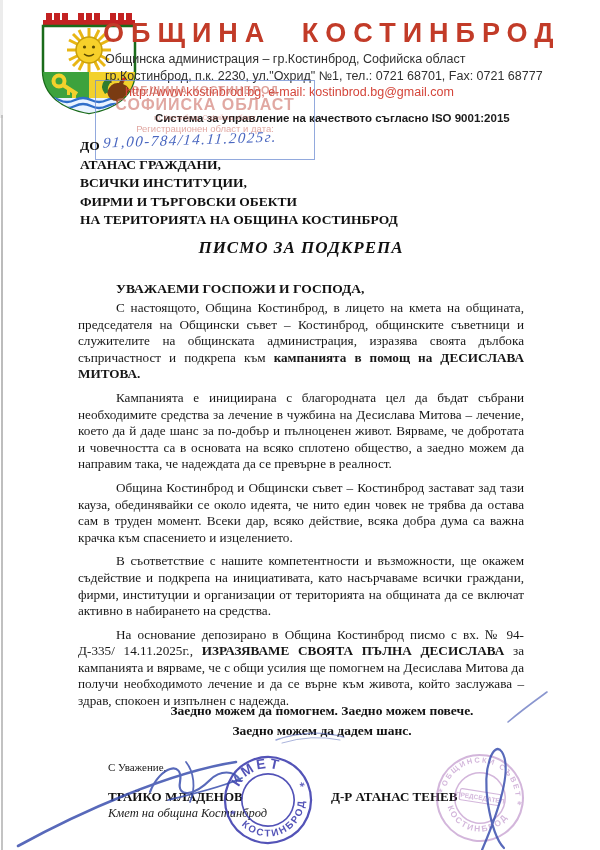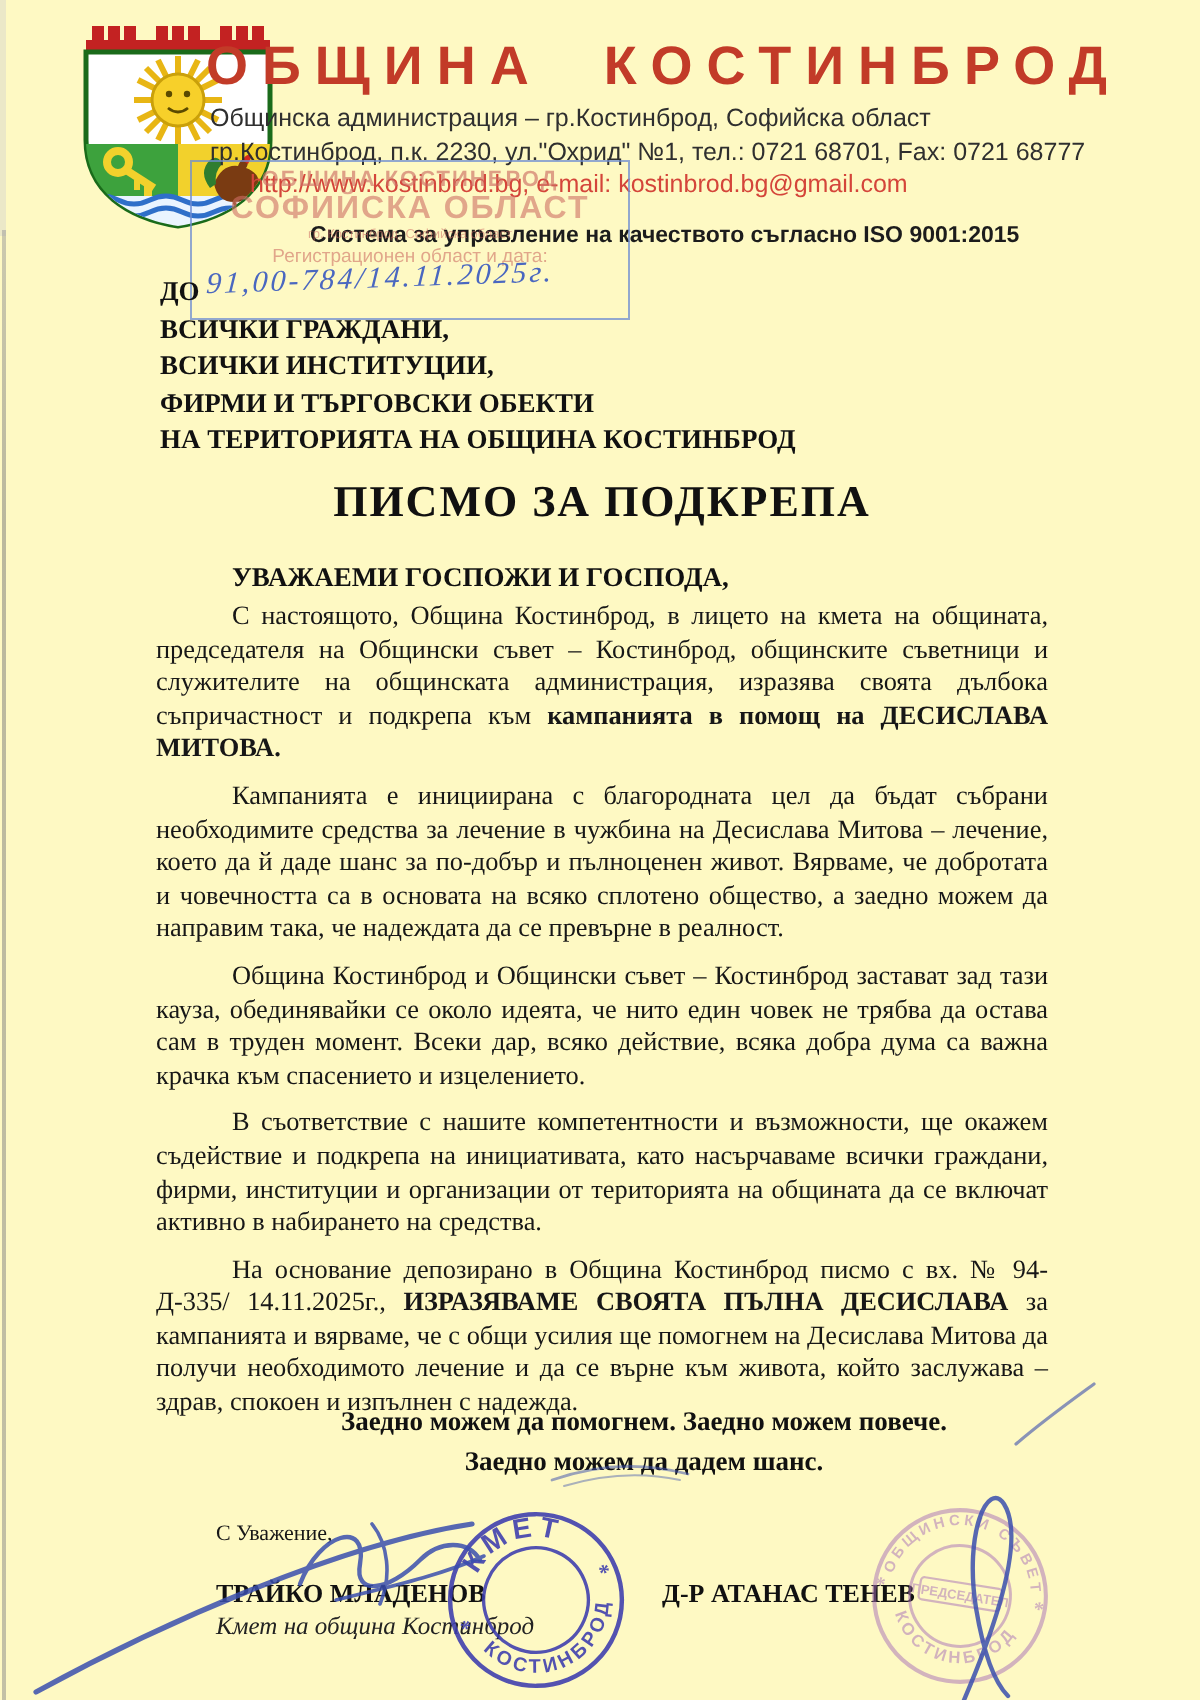--- a/index.html
+++ b/index.html
@@ -1,18 +1,18 @@
 <!DOCTYPE html>
 <html><head>
 <meta charset="utf-8">
 <style>
   html,body{margin:0;padding:0;background:#e8e8e8;}
   .page{
     position:relative; width:600px; height:850px; margin:0 auto;
-    background:#fef9c3; overflow:hidden;
+    background:#ffffff; overflow:hidden;
     font-family:"Liberation Serif", serif; color:#171717;
   }
   
   .logo{position:absolute; left:33px; top:10px; width:112px; height:106px;}
   .org-title{
     position:absolute; left:103px; top:18px; width:470px;
     font-family:"Liberation Sans", sans-serif; font-weight:bold;
     font-size:27px; letter-spacing:7px; word-spacing:16px; color:#c23b28;
     white-space:nowrap;
   }
@@ -45,21 +45,21 @@
     white-space:nowrap;
   }
   
   .addressee{
     position:absolute; left:80px; top:137px;
     font-weight:bold; font-size:13.5px; line-height:18.5px; color:#111;
   }
   
   .letter-title{
     position:absolute; left:78px; top:238px; width:446px; text-align:center;
-    font-weight:bold; font-size:22px; letter-spacing:1px; color:#111;
+    font-weight:bold; font-size:17px; letter-spacing:1px; color:#111;font-style:italic;
   }
   .salutation{
     position:absolute; left:116px; top:281px;
     font-weight:bold; font-size:13.5px; color:#111;
   }
   .body-text{
     position:absolute; left:78px; top:300px; width:446px;
     font-size:13.2px; line-height:16.6px; text-align:justify;
   }
   .body-text p{margin:0 0 7px 0; text-indent:38px;}
@@ -164,21 +164,21 @@
   <div class="reg-stamp">
     <div class="r1">ОБЩИНА КОСТИНБРОД</div>
     <div class="r2">СОФИЙСКА ОБЛАСТ</div>
     <div class="r3">гр. Костинброд, Софийска област</div>
     <div class="r4">Регистрационен област и дата:</div>
   </div>
   <div class="reg-number">91,00-784/14.11.2025г.</div>
 
   <div class="addressee">
     <div>ДО</div>
-    <div>ВСИЧКИ ГРАЖДАНИ,</div>
+    <div>АТАНАС ГРАЖДАНИ,</div>
     <div>ВСИЧКИ ИНСТИТУЦИИ,</div>
     <div>ФИРМИ И ТЪРГОВСКИ ОБЕКТИ</div>
     <div>НА ТЕРИТОРИЯТА НА ОБЩИНА КОСТИНБРОД</div>
   </div>
 
   <div class="letter-title">ПИСМО ЗА ПОДКРЕПА</div>
   <div class="salutation">УВАЖАЕМИ ГОСПОЖИ И ГОСПОДА,</div>
 
   <div class="body-text">
     <p><span>С настоящото, Община Костинброд, в лицето на кмета на общината, председателя на Общински съвет – Костинброд, общинските съветници и служителите на общинската администрация, изразява своята дълбока съпричастност и подкрепа към </span><b>кампанията в помощ на ДЕСИСЛАВА МИТОВА.</b></p>

